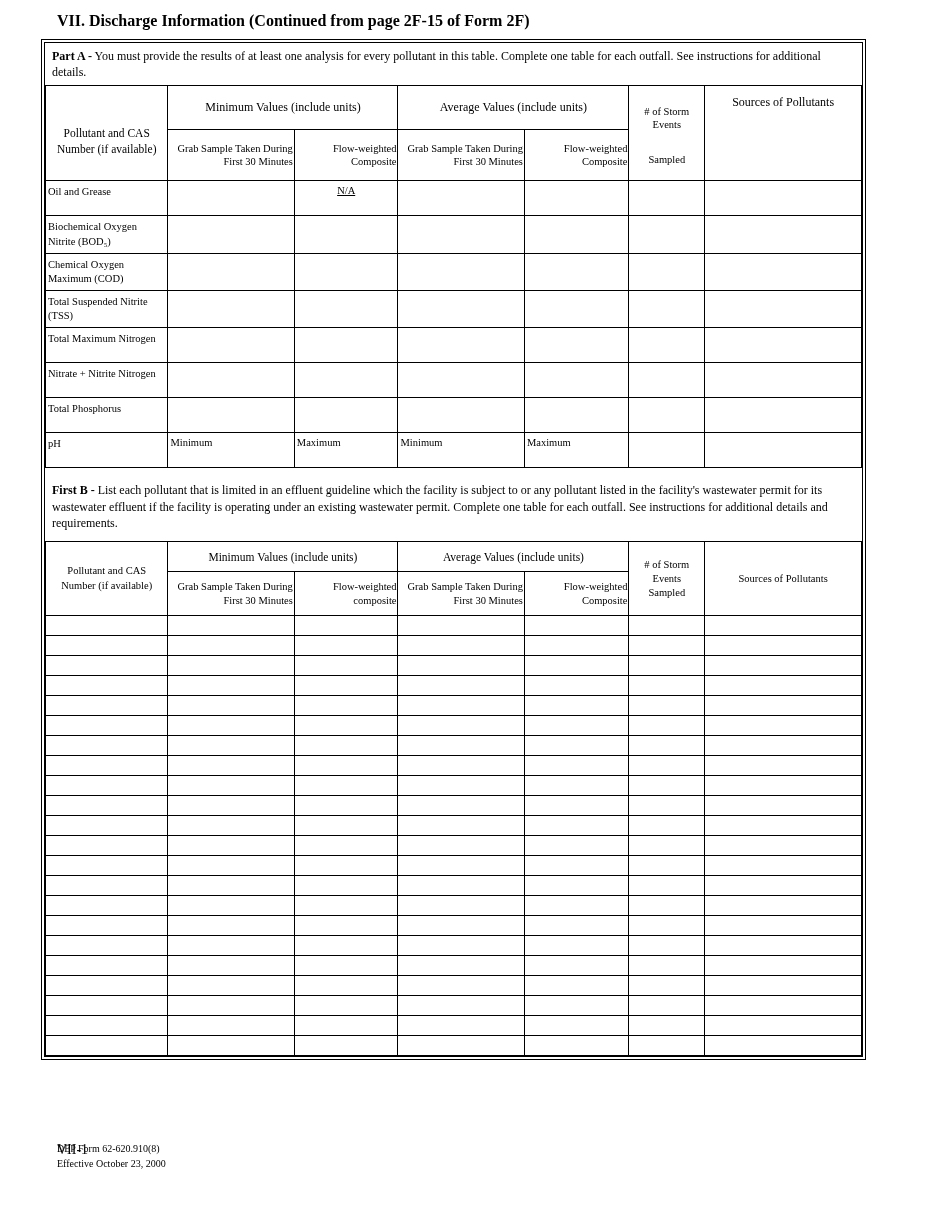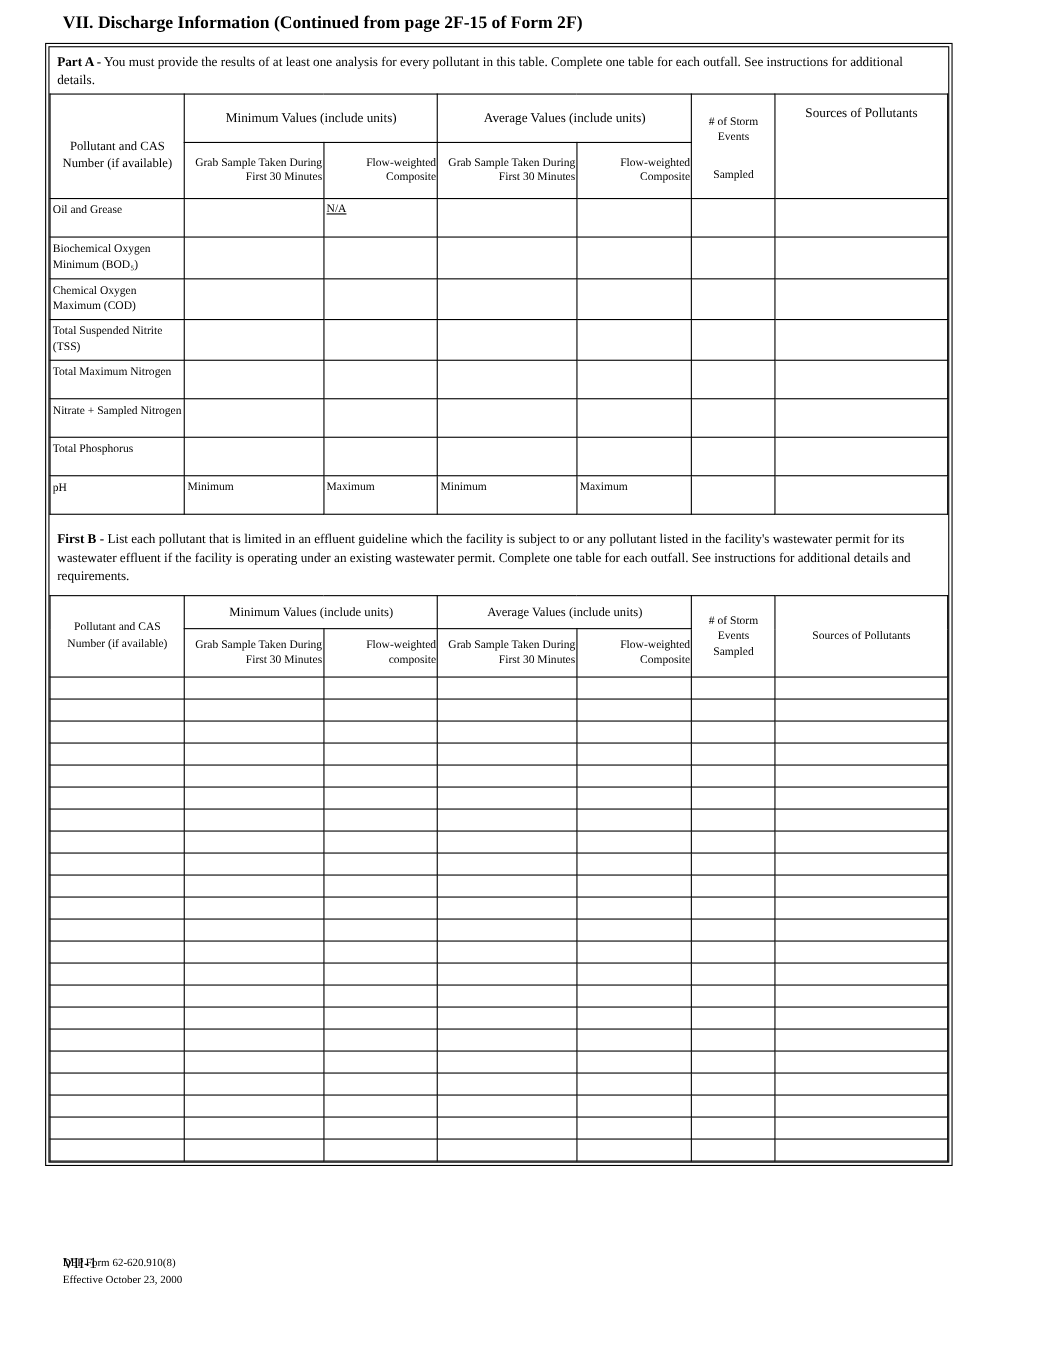--- a/index.html
+++ b/index.html
@@ -31,21 +31,21 @@
   .group-h { font-size: 12px; height: 35px; vertical-align: middle; }
   .sub-h { font-size: 10.5px; height: 40px; vertical-align: middle; line-height: 1.3; white-space: pre-line; text-align: right; }
   .pollutant-h { font-size: 11.5px; vertical-align: middle; line-height: 1.35; white-space: pre-line; padding-top: 18px; }
   .storm-h { font-size: 10.5px; vertical-align: top; padding-top: 6px; line-height: 1.25; white-space: pre-line; }
   .storm-sampled { margin-top: 9px; }
   .sources-h { font-size: 12px; vertical-align: top; padding-top: 9px; }
 
   
   .part-a td { height: 35px; vertical-align: top; font-size: 10.5px; padding: 4px 2px; }
   .pollutant-cell { white-space: pre-line; line-height: 1.35; padding-left: 5px; }
-  .center-cell { text-align: left; text-decoration: underline; }
+  .center-cell { text-align: center; text-decoration: underline; }
 
   
   .part-b .group-h { font-size: 11.5px; height: 30px; }
   .part-b .sub-h { height: 44px; }
   .pollutant-h-b { font-size: 10.5px; vertical-align: middle; line-height: 1.4; white-space: pre-line; }
   .storm-h-b { font-size: 10.5px; vertical-align: middle; line-height: 1.35; white-space: pre-line; }
   .sources-h-b { font-size: 10.5px; vertical-align: middle; }
   .part-b td { height: 20px; padding: 0 3px; font-size: 10.5px; vertical-align: top; }
 
   .footer { position: absolute; left: 57px; right: 72px; top: 1142px; font-size: 10px; line-height: 1.45; }
@@ -105,21 +105,21 @@
           <td class="pollutant-cell">Oil and Grease</td>
           <td></td>
           <td class="center-cell">N/A</td>
           <td></td>
           <td></td>
           <td></td>
           <td></td>
         </tr>
         <tr>
           <td class="pollutant-cell">Biochemical Oxygen
-Minimum (BOD₅)</td>
+Nitrite (BOD₅)</td>
           <td></td>
           <td></td>
           <td></td>
           <td></td>
           <td></td>
           <td></td>
         </tr>
         <tr>
           <td class="pollutant-cell">Chemical Oxygen
 Maximum (COD)</td>
@@ -143,21 +143,21 @@
         <tr>
           <td class="pollutant-cell">Total Maximum Nitrogen</td>
           <td></td>
           <td></td>
           <td></td>
           <td></td>
           <td></td>
           <td></td>
         </tr>
         <tr>
-          <td class="pollutant-cell">Nitrate + Sampled Nitrogen</td>
+          <td class="pollutant-cell">Nitrate + Nitrite Nitrogen</td>
           <td></td>
           <td></td>
           <td></td>
           <td></td>
           <td></td>
           <td></td>
         </tr>
         <tr>
           <td class="pollutant-cell">Total Phosphorus</td>
           <td></td>

